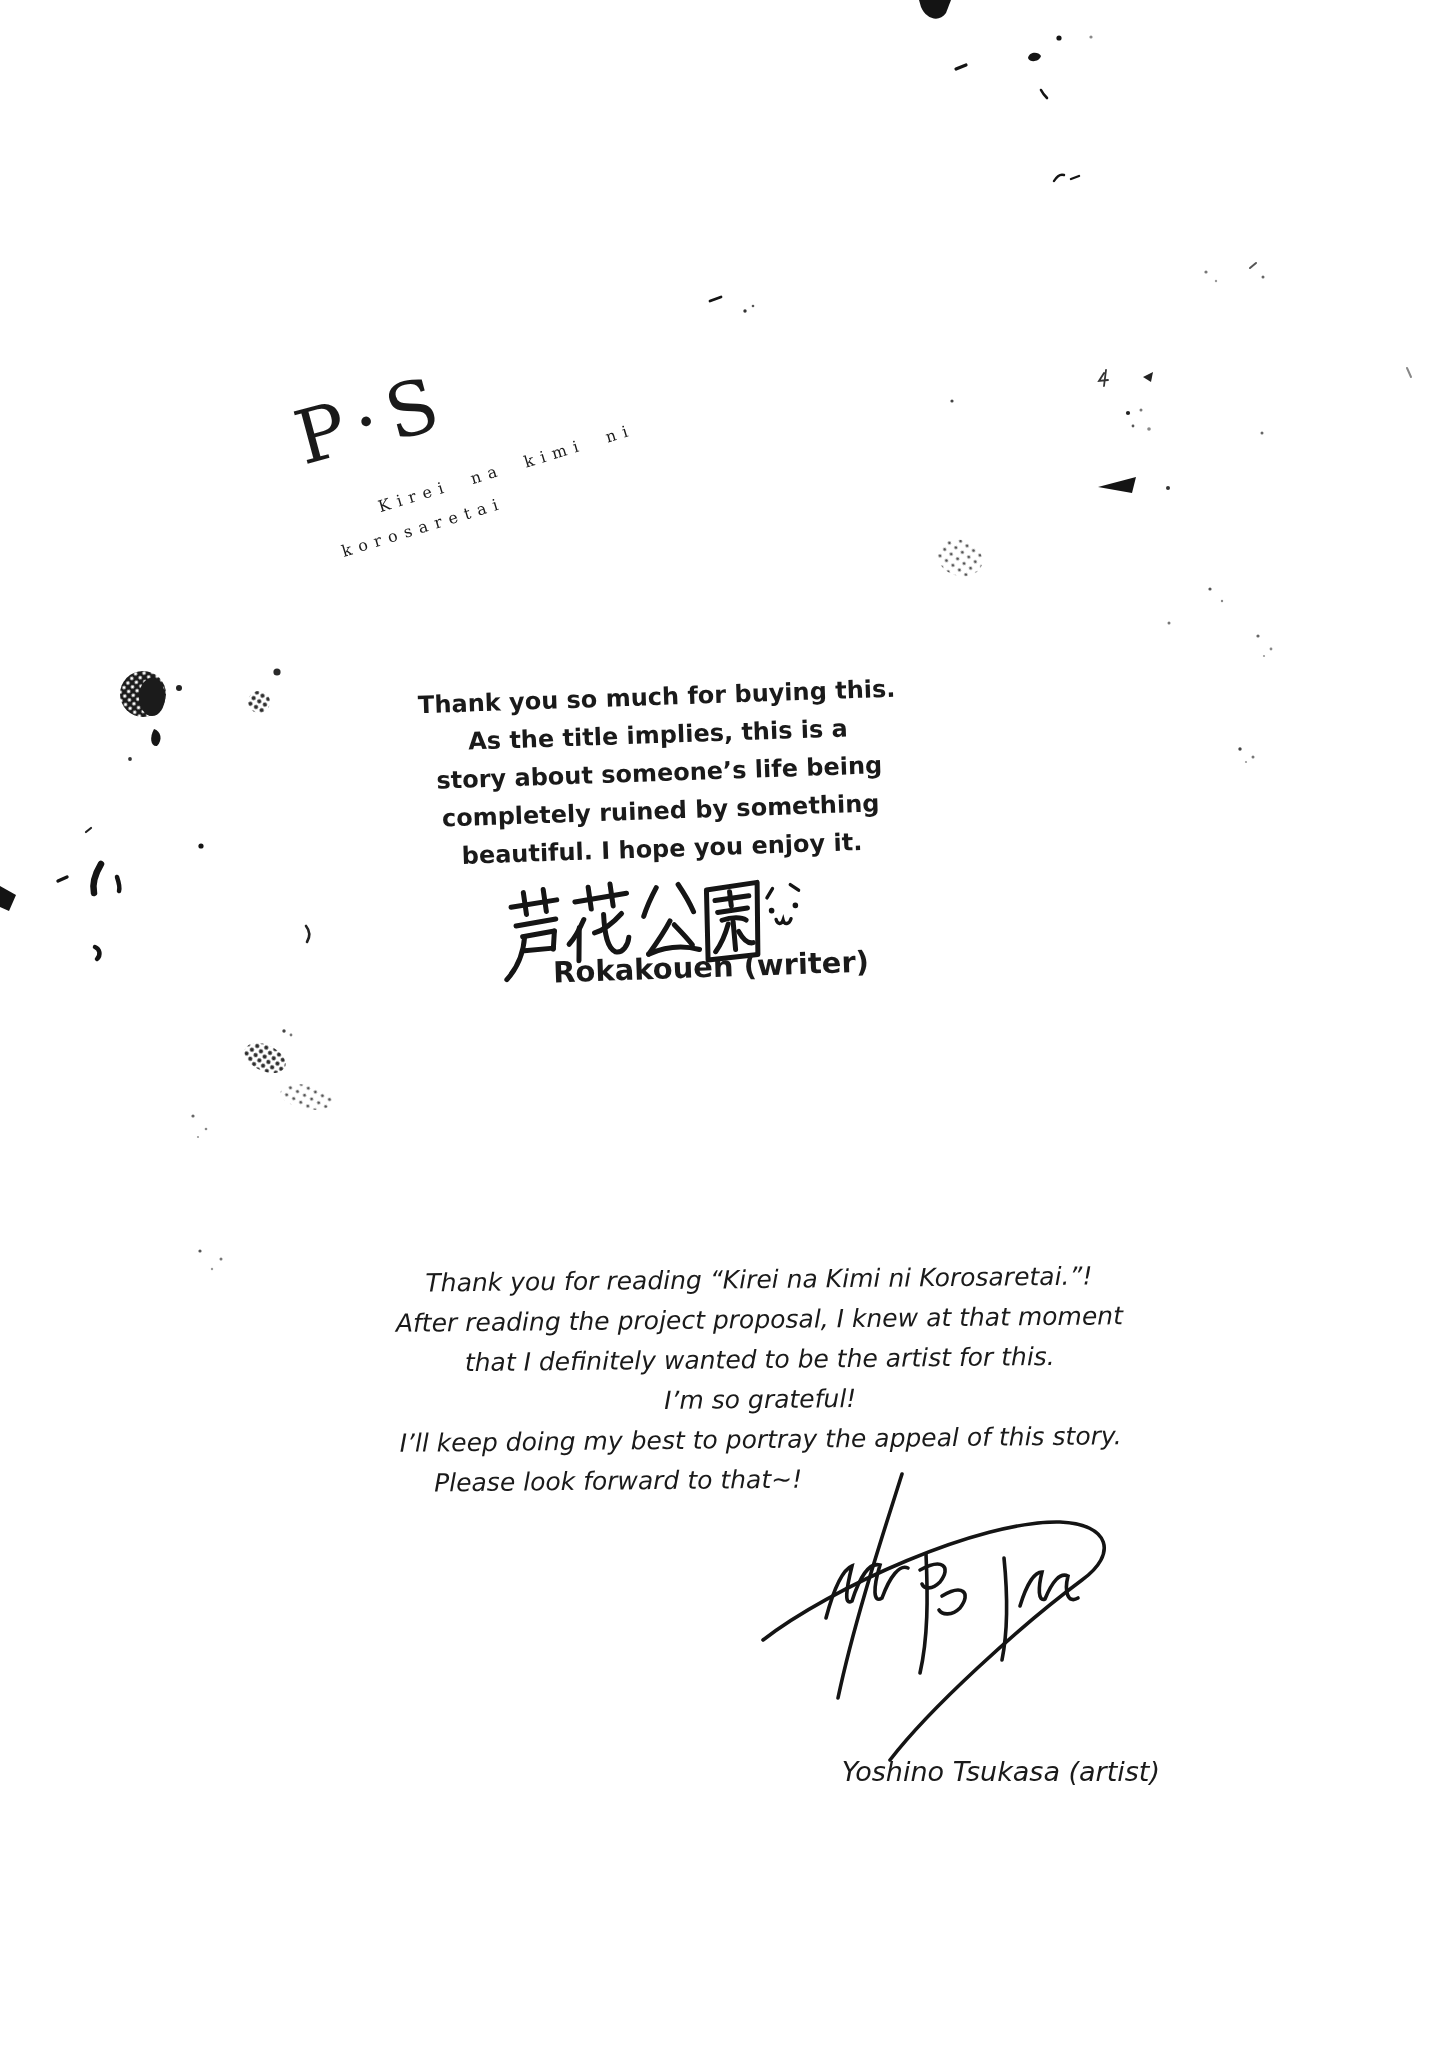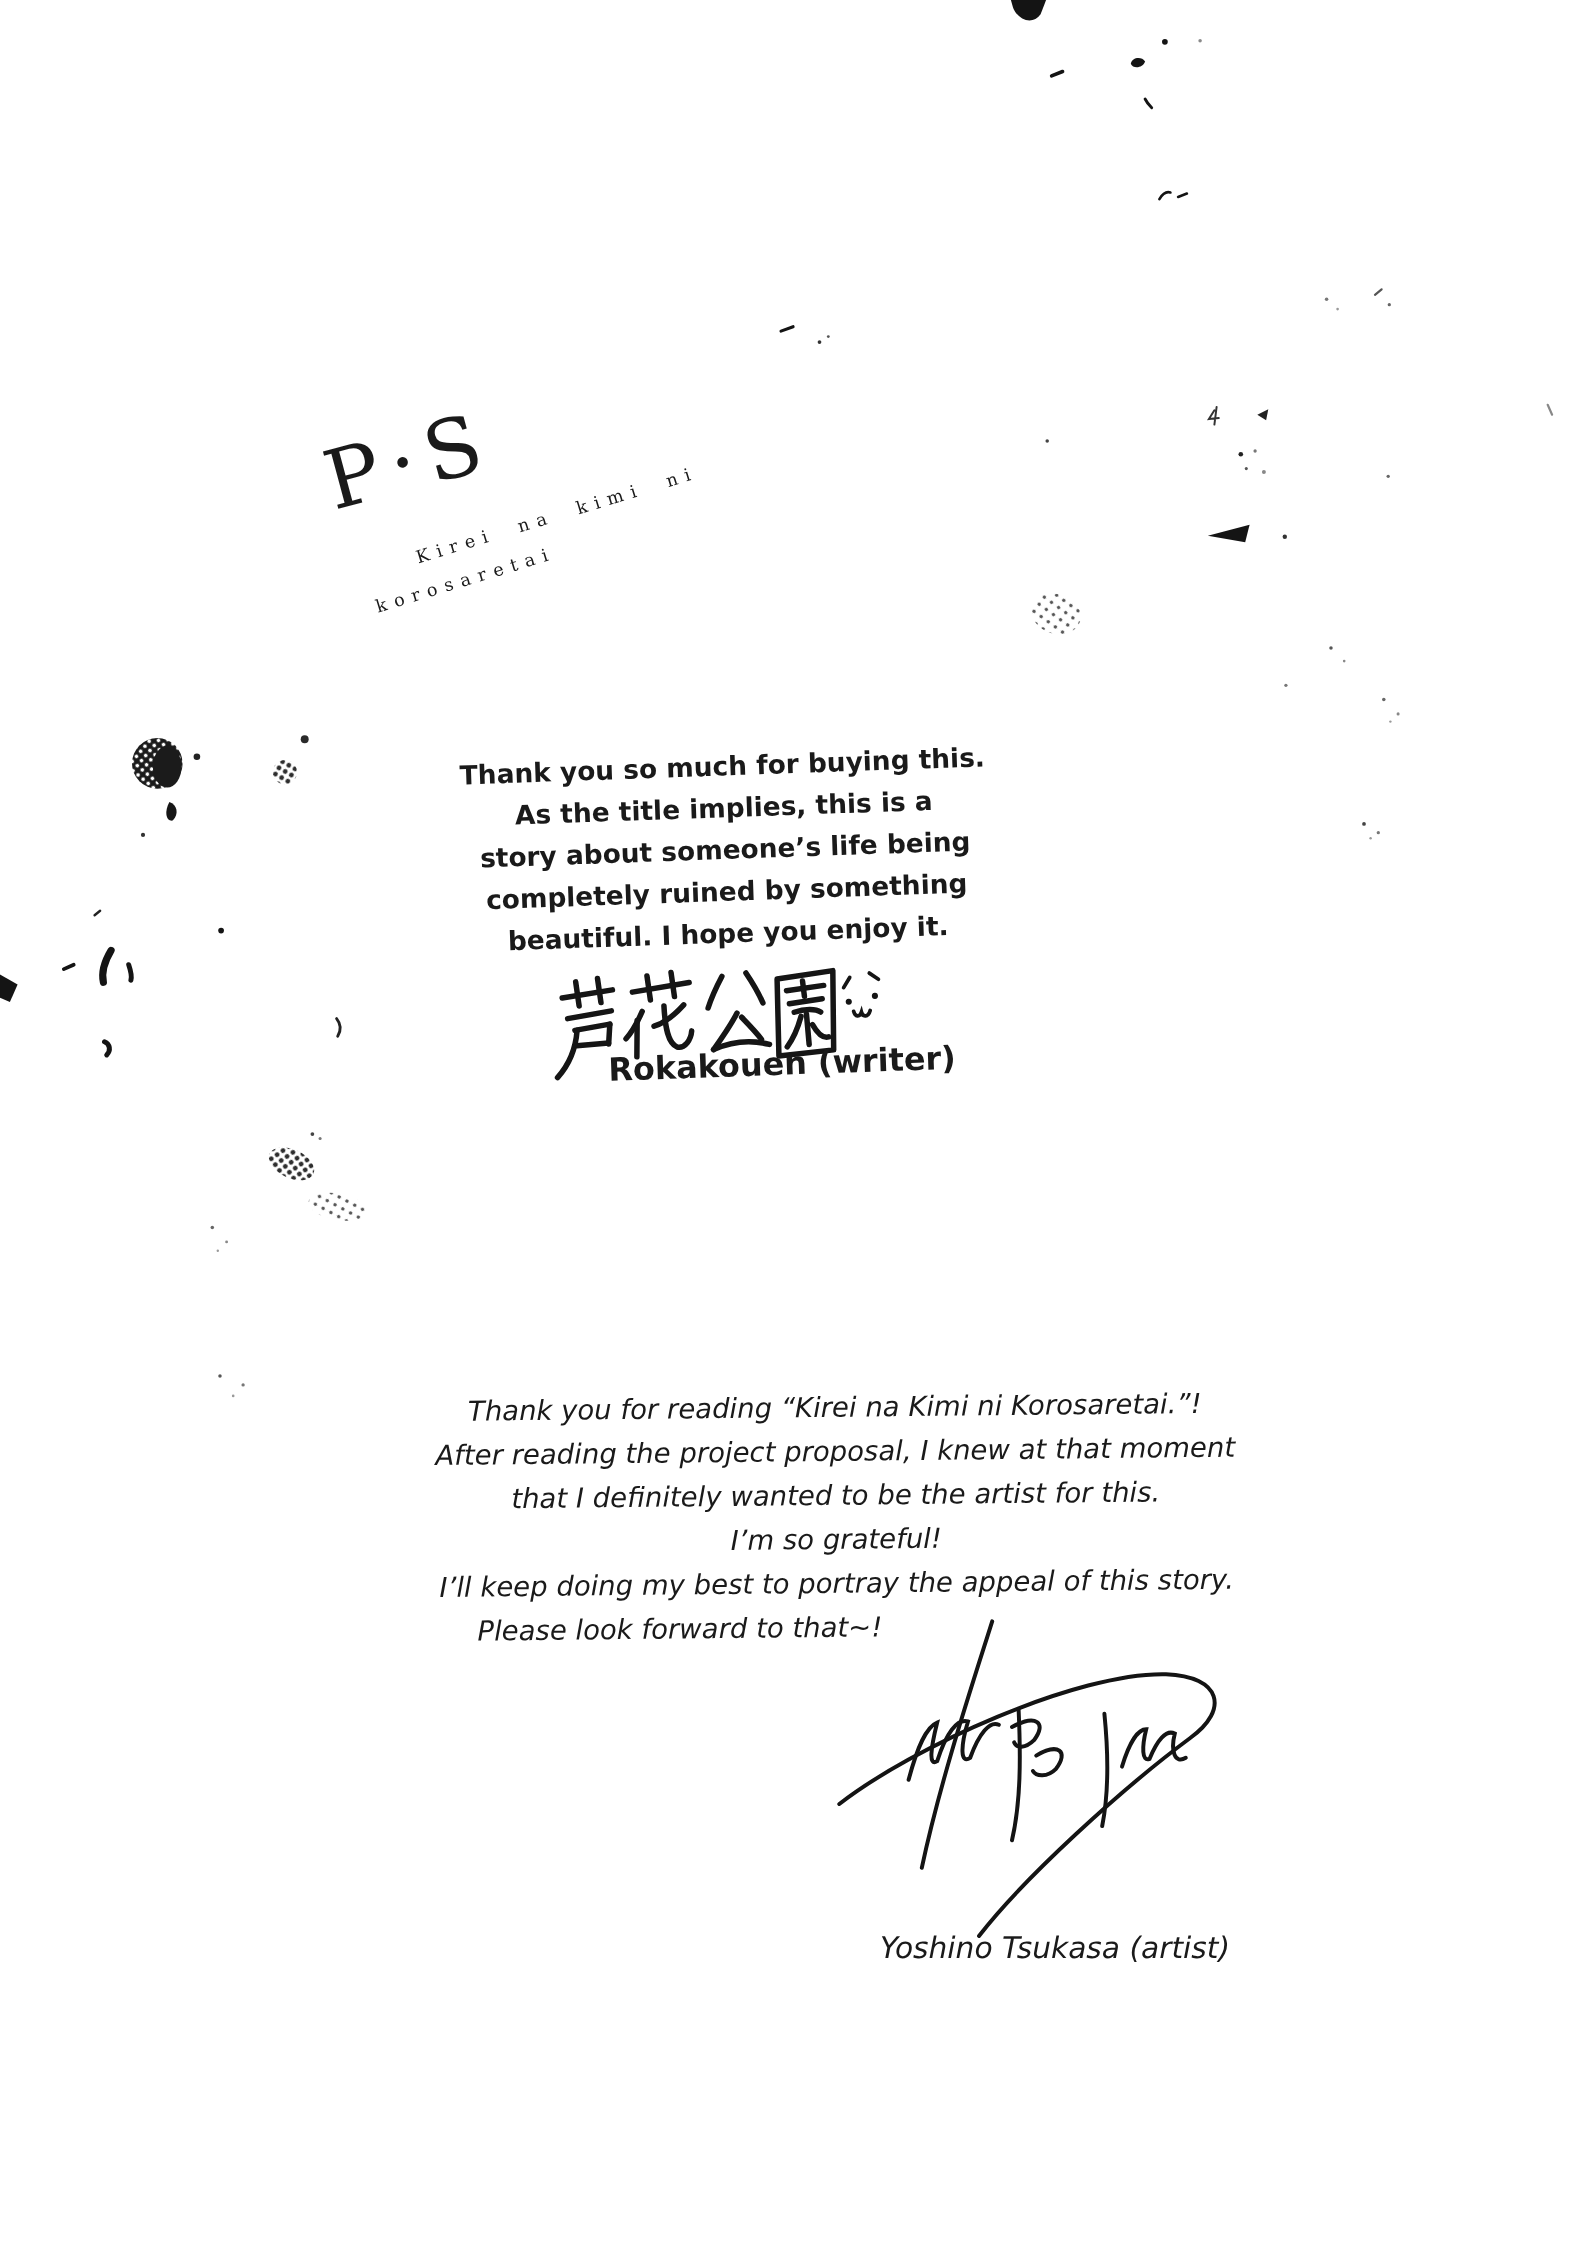--- a/index.html
+++ b/index.html
@@ -89,21 +89,21 @@
     position:absolute;
     left:590px; top:1458px;
     width:540px; height:310px;
   }
   .artist-label{
     position:absolute;
     left:800px; top:1756px;
     width:360px;
     font-style:italic;
     font-size:27px;
-    text-align:left;
+    text-align:right;
     white-space:nowrap;
   }
 </style>
 </head>
 <body>
 
 <div class="page">
 
   <svg class="splatter" viewBox="0 0 1441 2048" aria-hidden="true">
     <defs>

